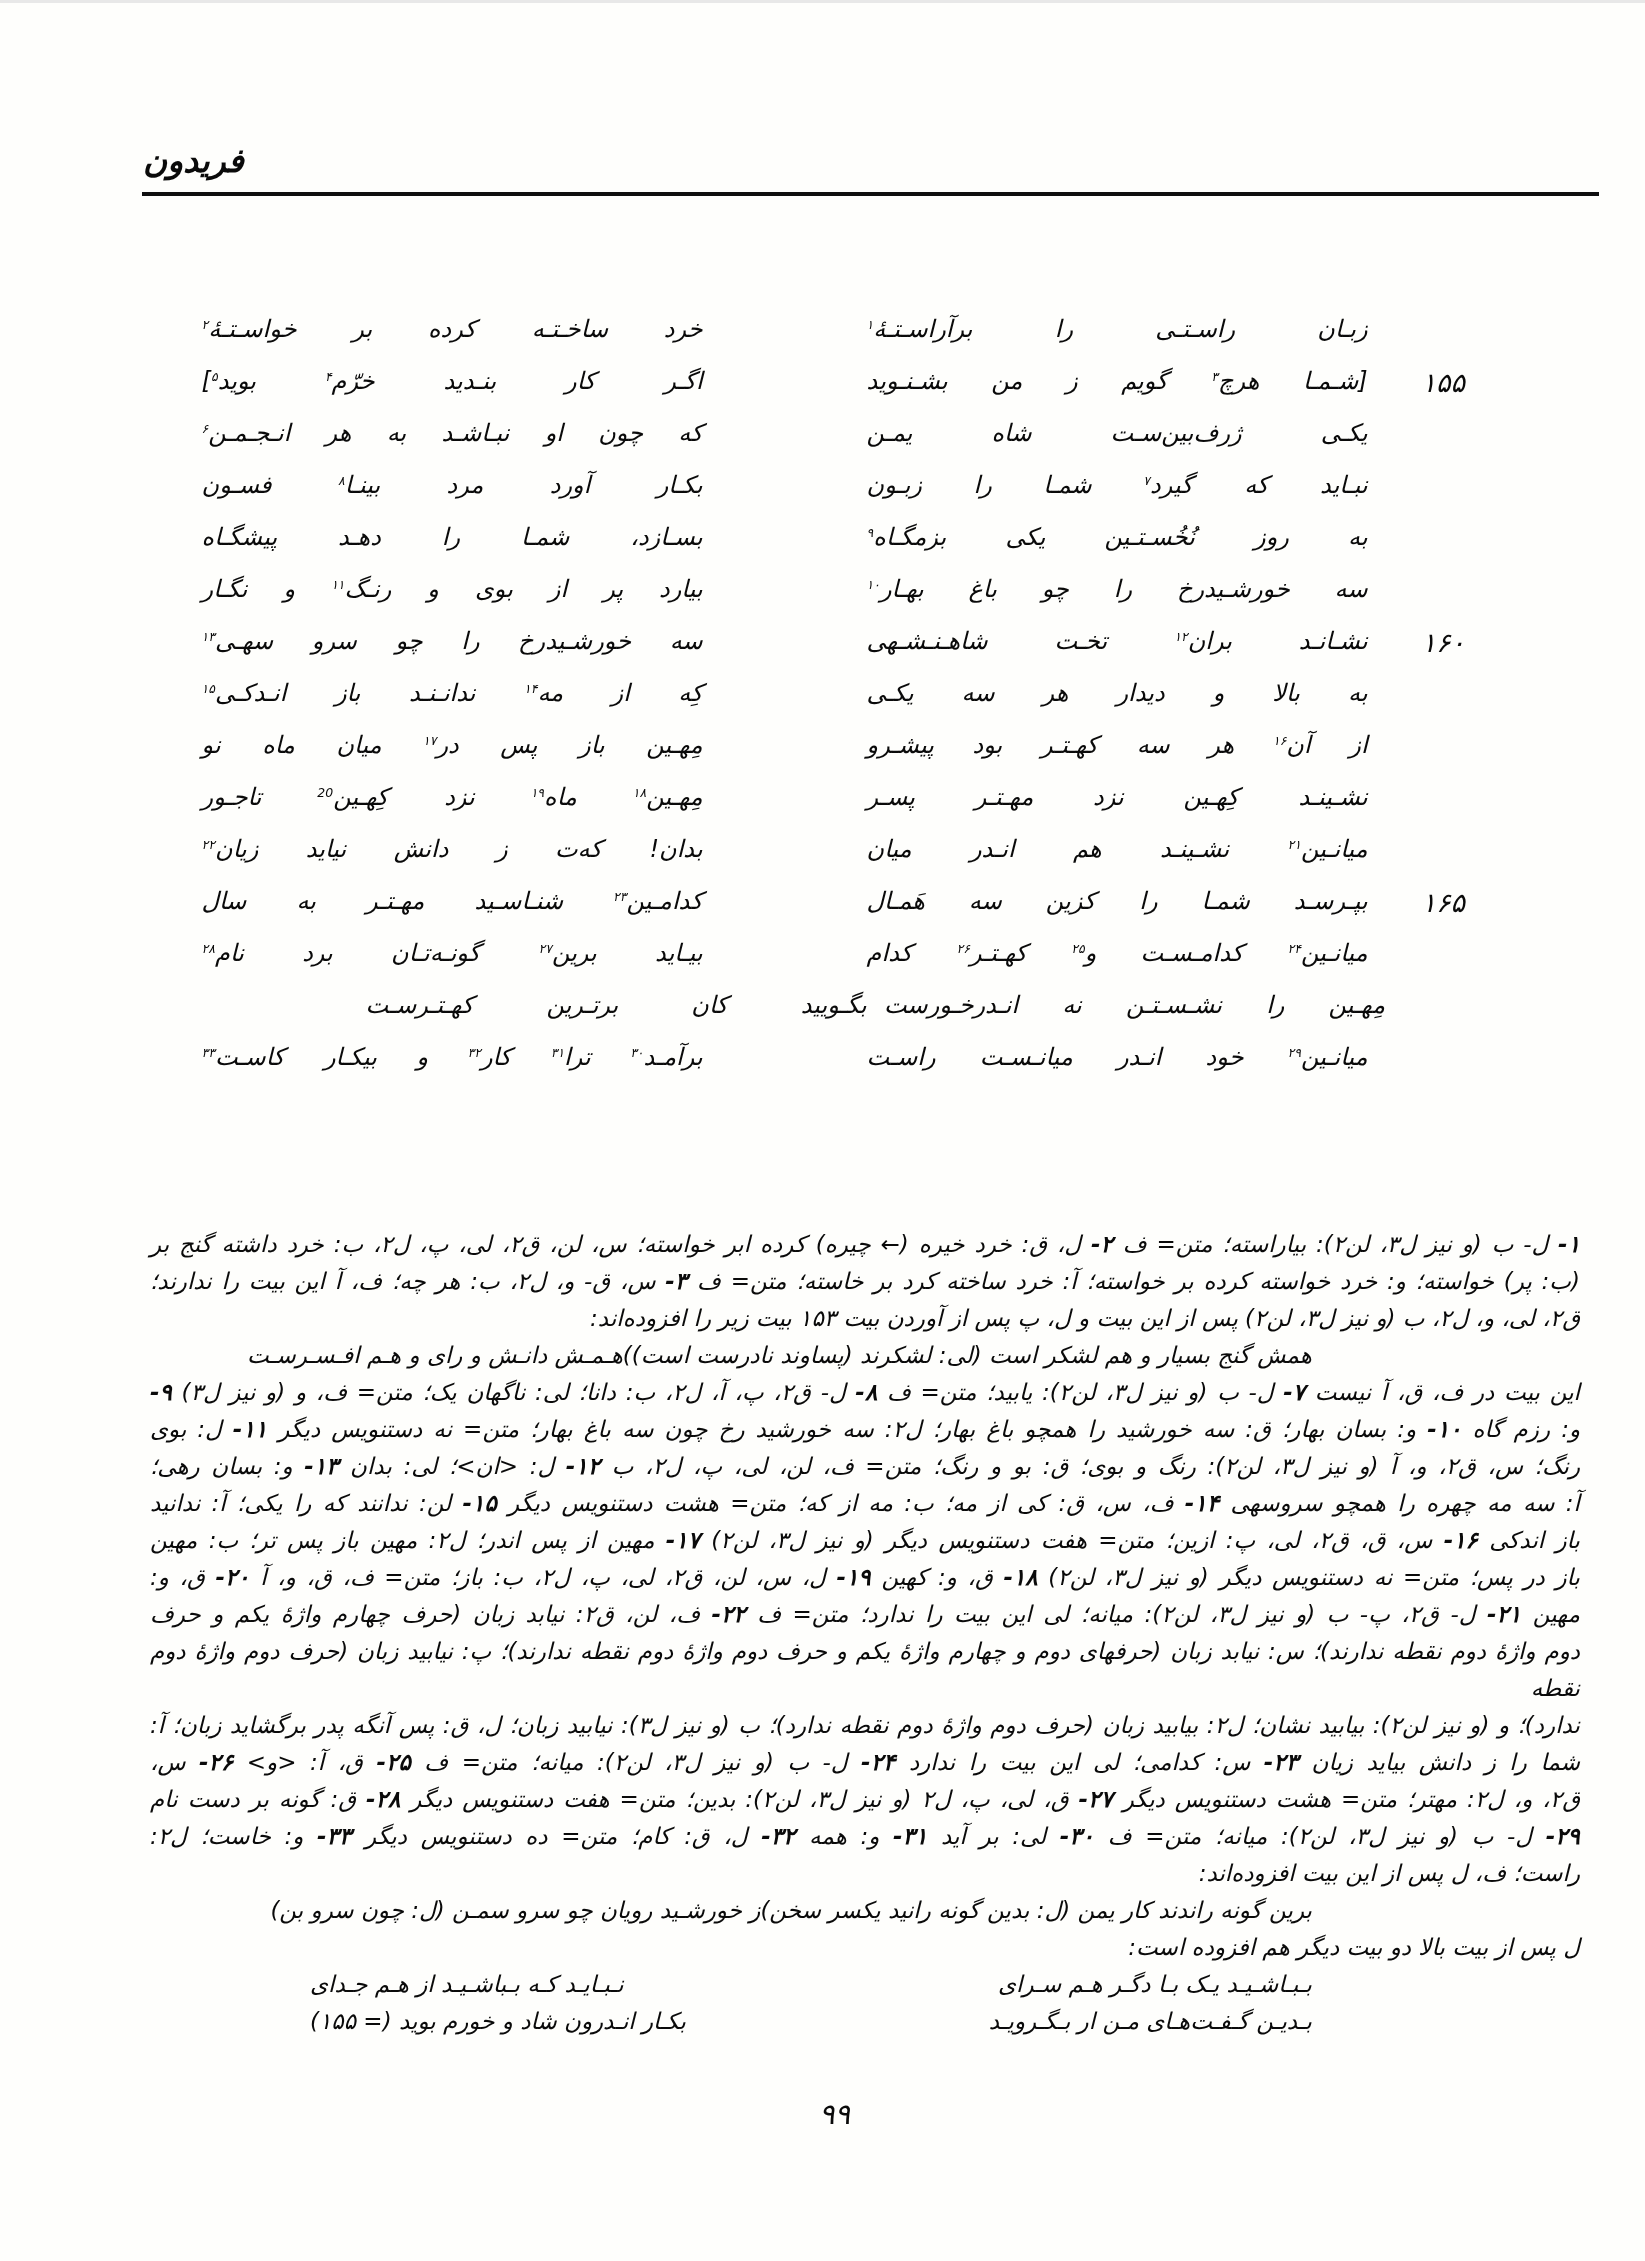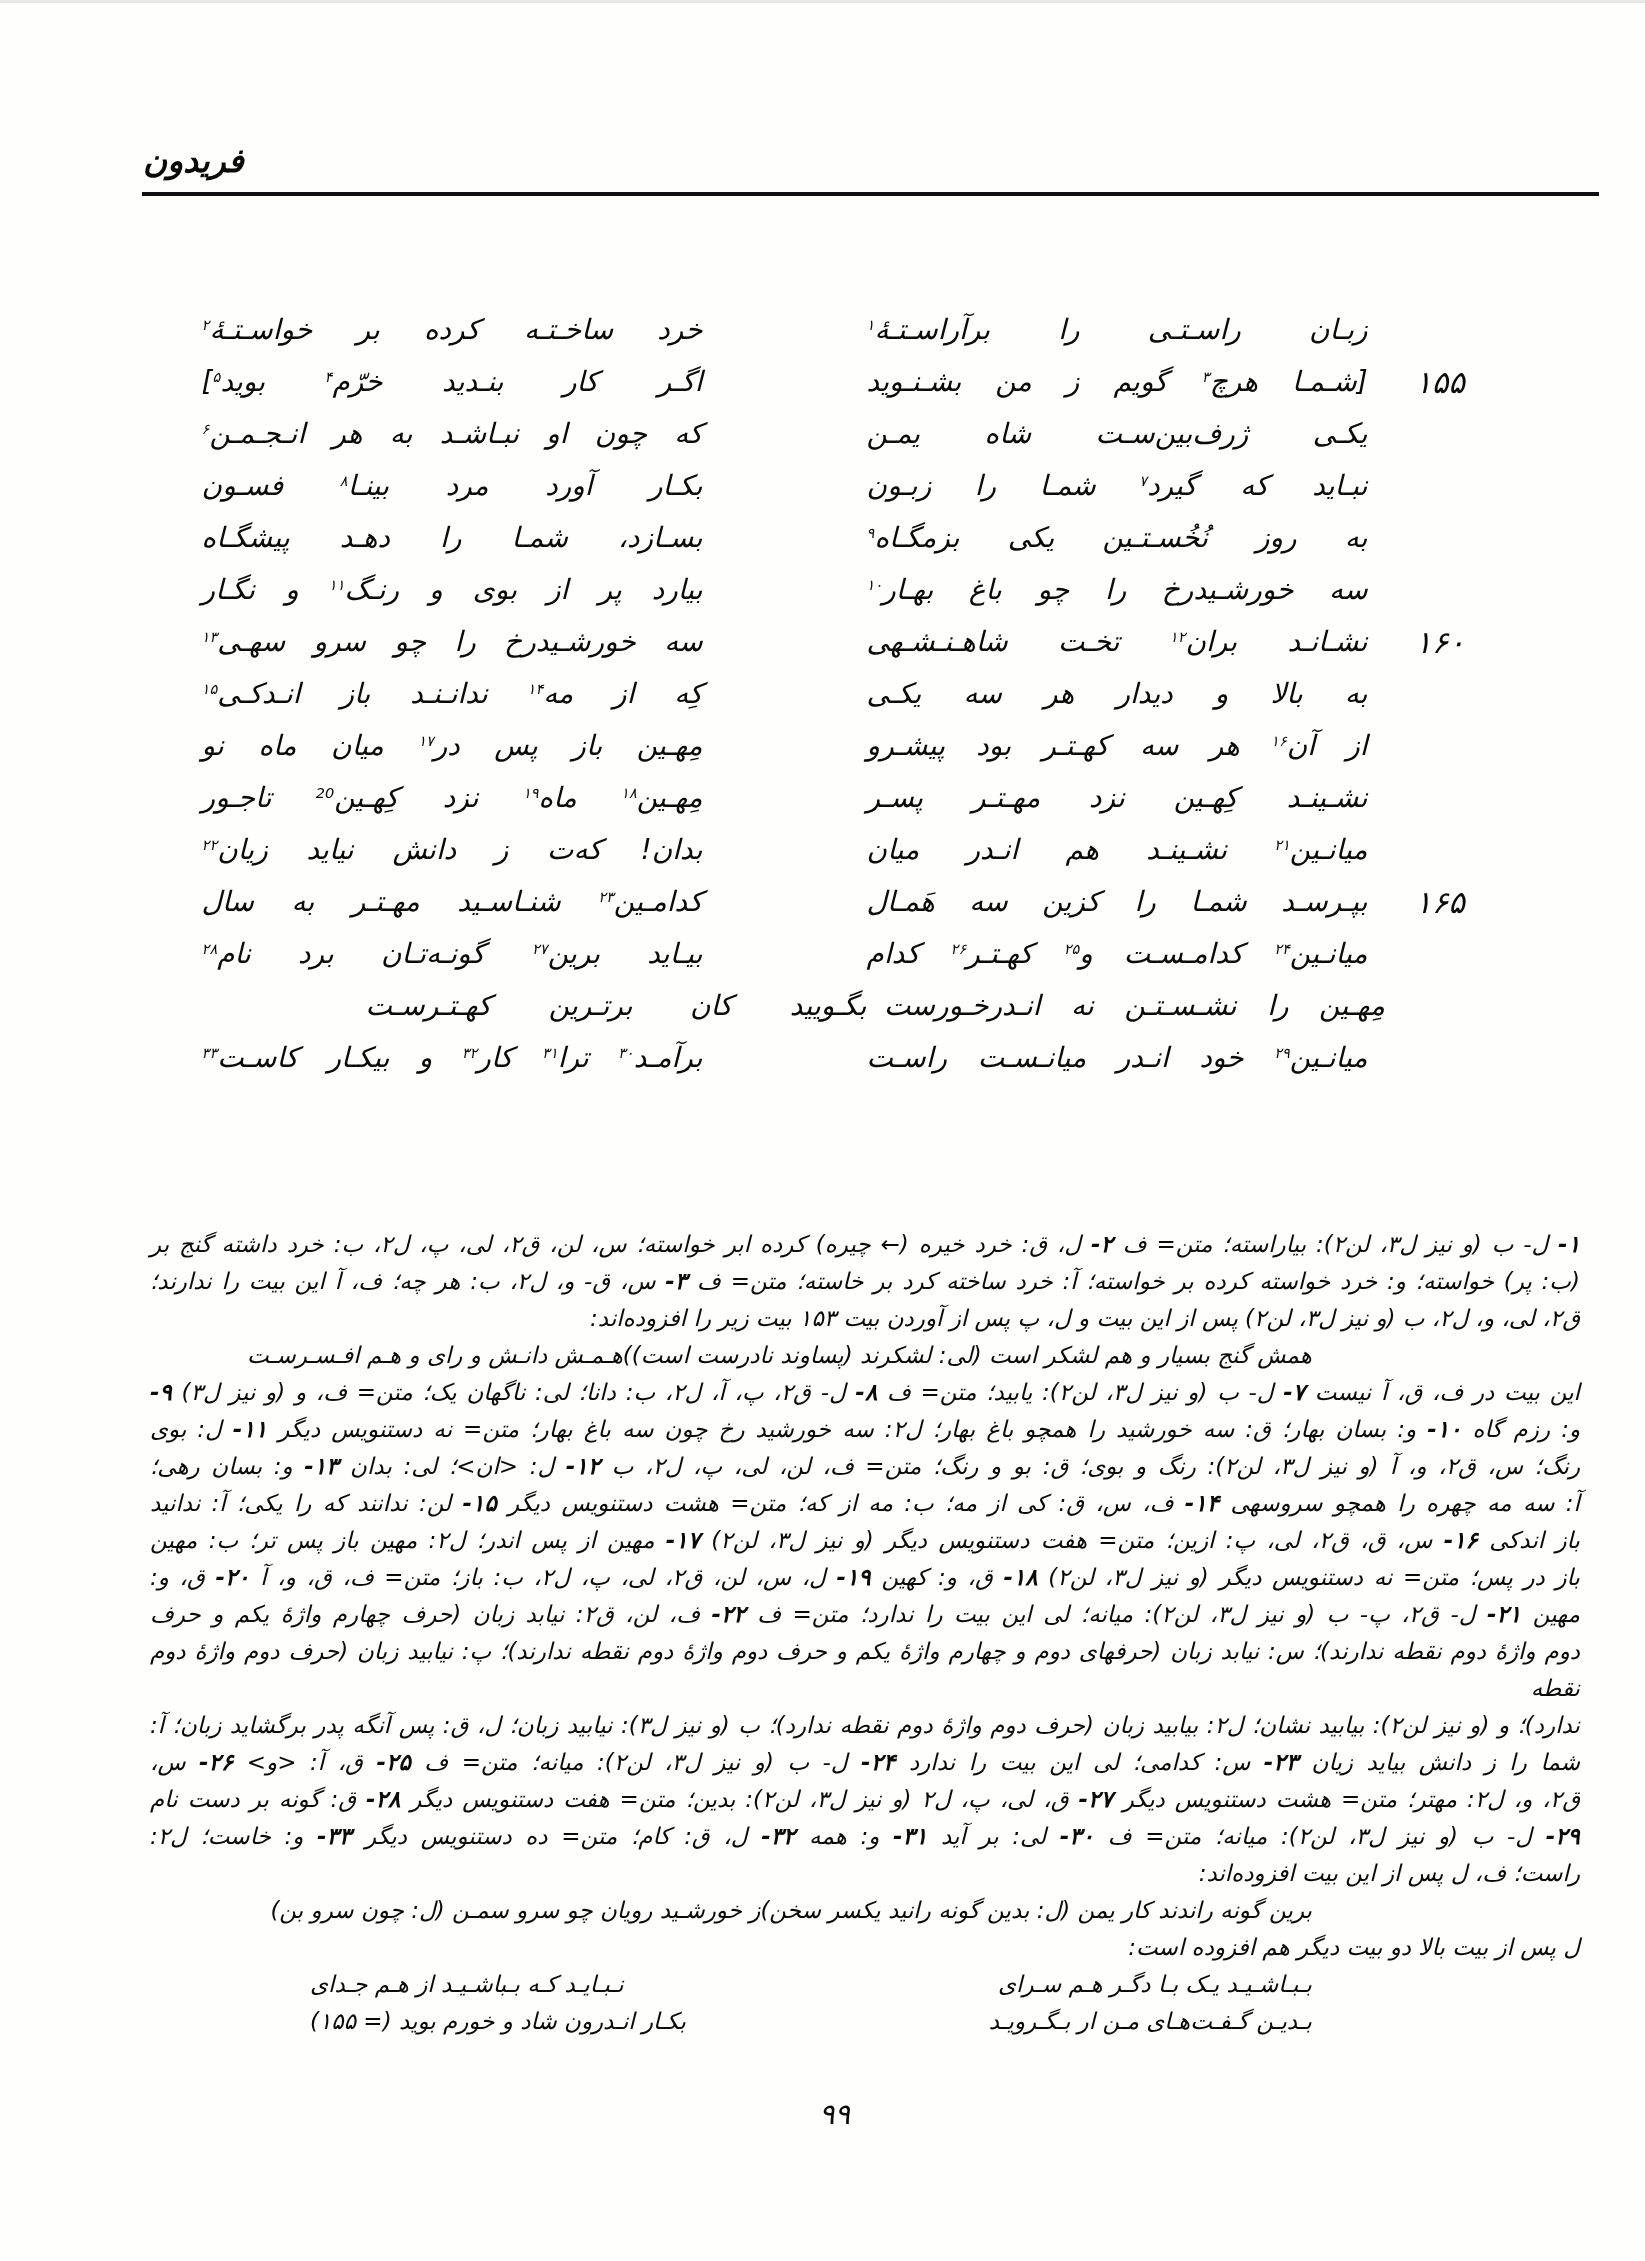--- a/index.html
+++ b/index.html
@@ -7,22 +7,22 @@
     position:relative;width:1645px;height:2261px;margin:3px auto;
     background:#fefefc;color:#0a0a0a;overflow:hidden;
     font-family:"DejaVu Sans",sans-serif;direction:rtl;font-style:italic;
   }
   
   .title{position:absolute;left:143px;top:138px;font-size:33px;font-weight:bold;}
   .rule{position:absolute;top:189px;left:142px;right:46px;height:3.5px;background:#0f0f0f;}
   
   .poem{position:absolute;top:301px;right:180px;width:1264px;}
   .prow{display:flex;height:52px;align-items:center;}
-  .vnum{flex:none;width:80px;font-size:31px;letter-spacing:1.4px;}
-  .hemi{flex:none;width:501px;font-size:28px;line-height:1.15;text-align:justify;text-align-last:justify;}
+  .vnum{flex:none;width:80px;font-size:27px;letter-spacing:1.4px;}
+  .hemi{flex:none;width:501px;font-size:24px;line-height:1.15;text-align:justify;text-align-last:justify;}
   .h-right{margin-right:17.4px;margin-left:164px;}
   .hemi sup{font-size:0.52em;vertical-align:0.65em;}
   
   .footnotes{position:absolute;top:1223px;left:150px;right:65px;font-size:23px;}
   .fline{line-height:37px;text-align:justify;text-align-last:justify;}
   .fline.end{text-align-last:right;}
   .fline b{font-weight:bold;}
   .fverse{display:flex;justify-content:space-between;line-height:37px;padding-right:268px;padding-left:160px;}
   .fv-r,.fv-l{white-space:nowrap;}
   

